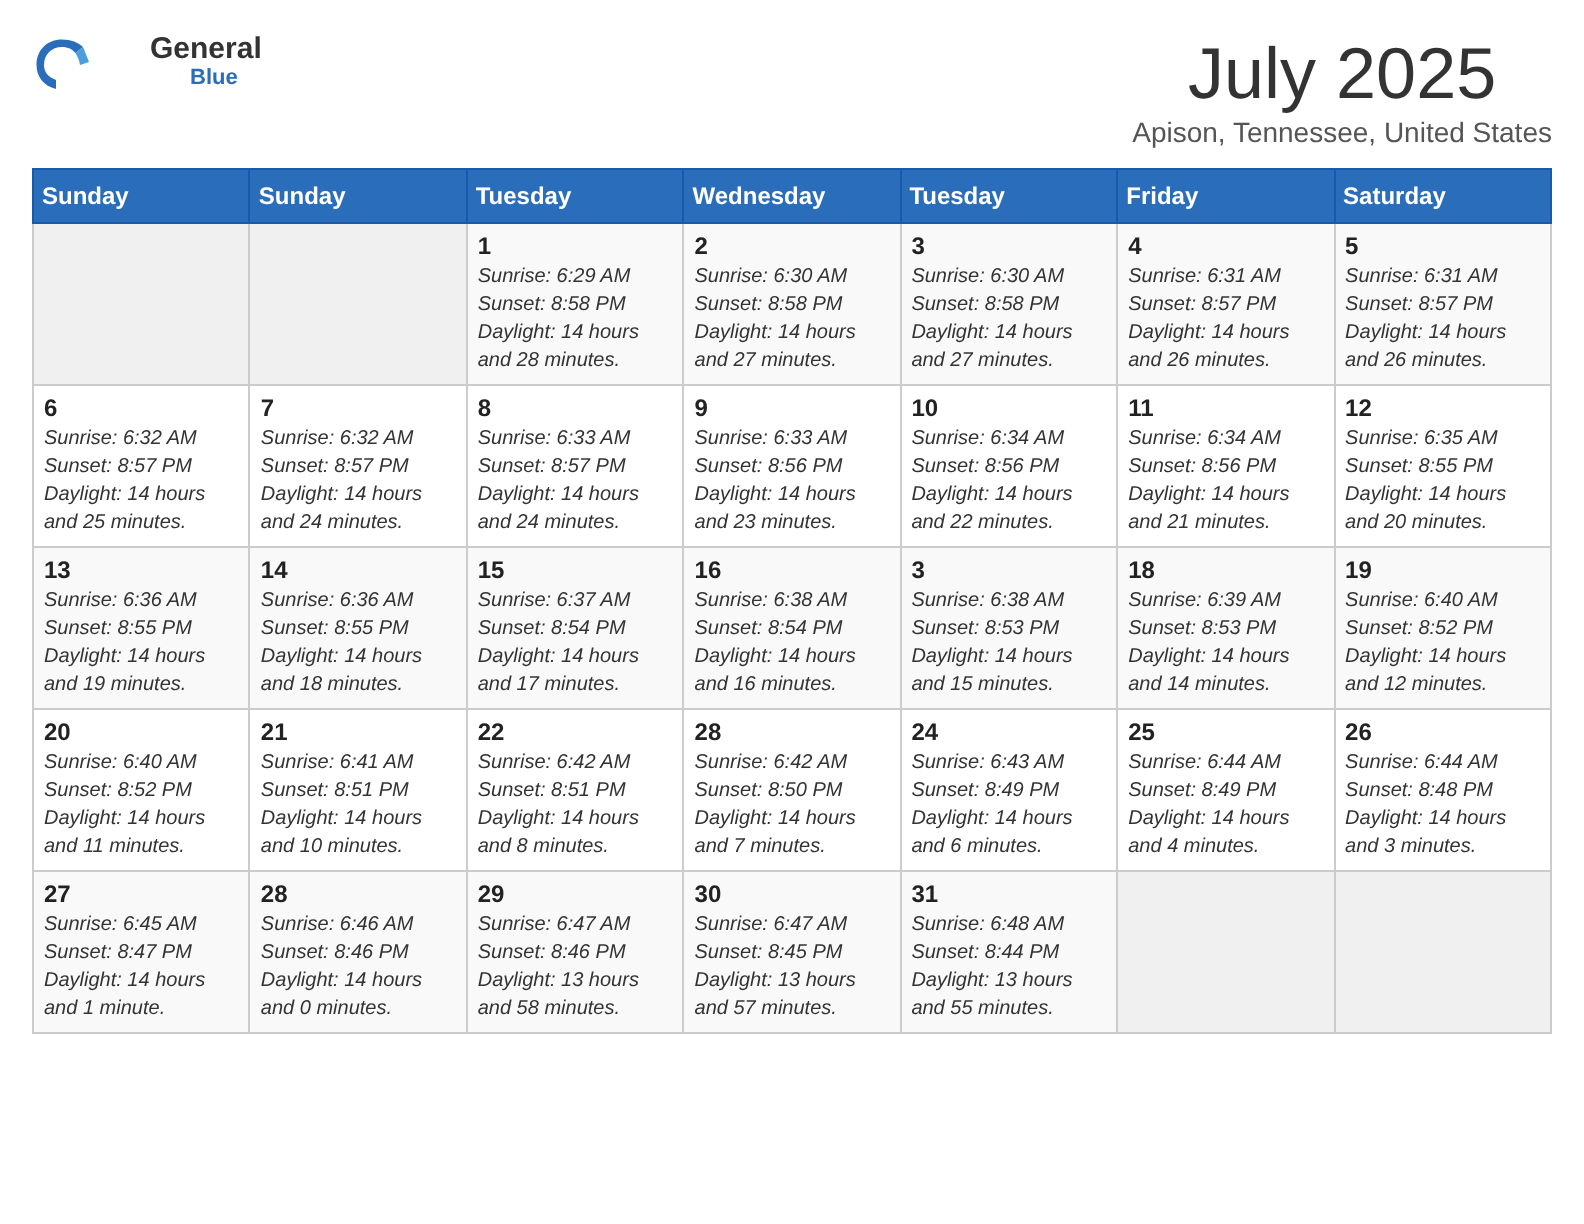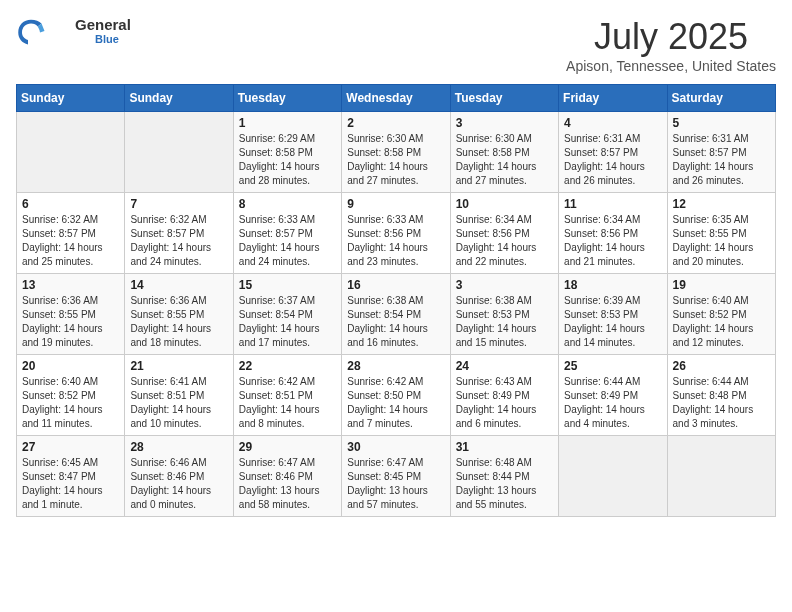--- a/index.html
+++ b/index.html
@@ -86,20 +86,21 @@
     .day-number {
       font-weight: bold;
       font-size: 12px;
       margin-bottom: 2px;
       color: #222;
     }
     .day-info {
       font-size: 10px;
       color: #333;
       line-height: 1.4;
+      font-style: italic;
     }
     .empty-cell {
       background: #f0f0f0 !important;
     }
   </style>
 </head>
 <body>
 
 <div class="header">
   <div class="logo">

